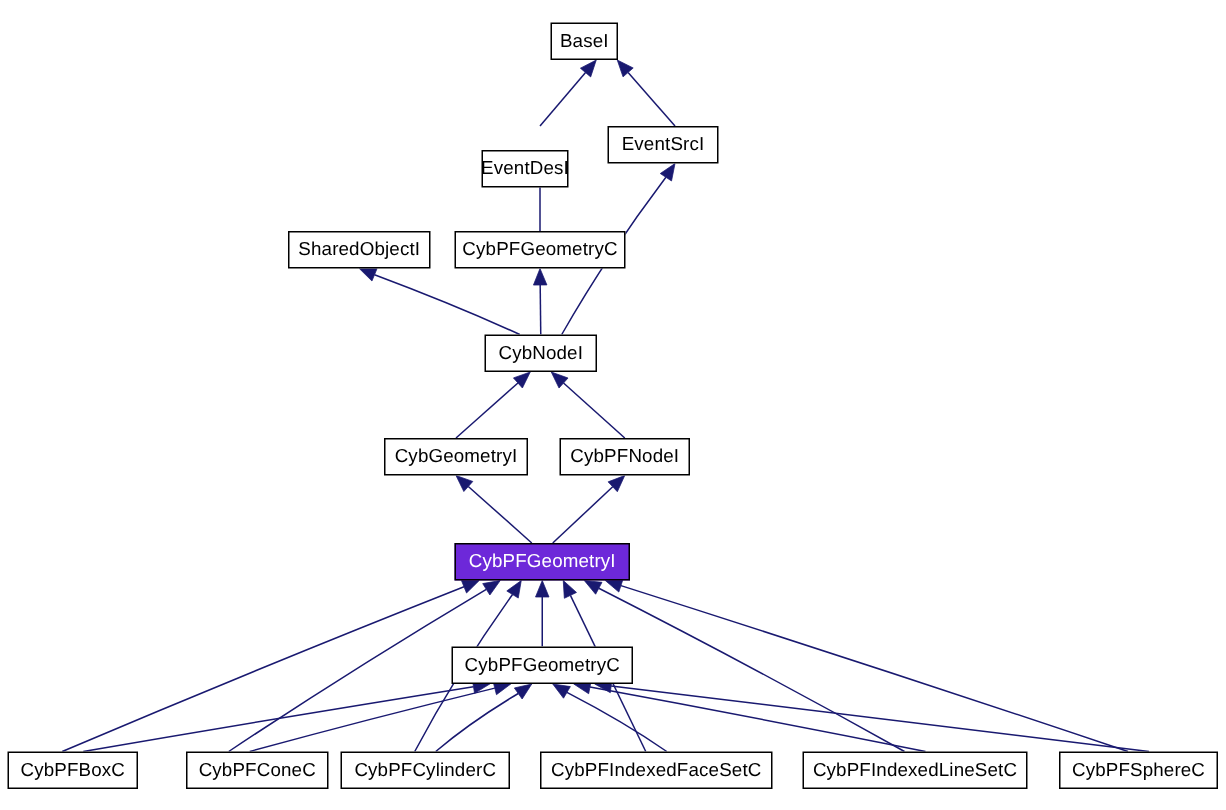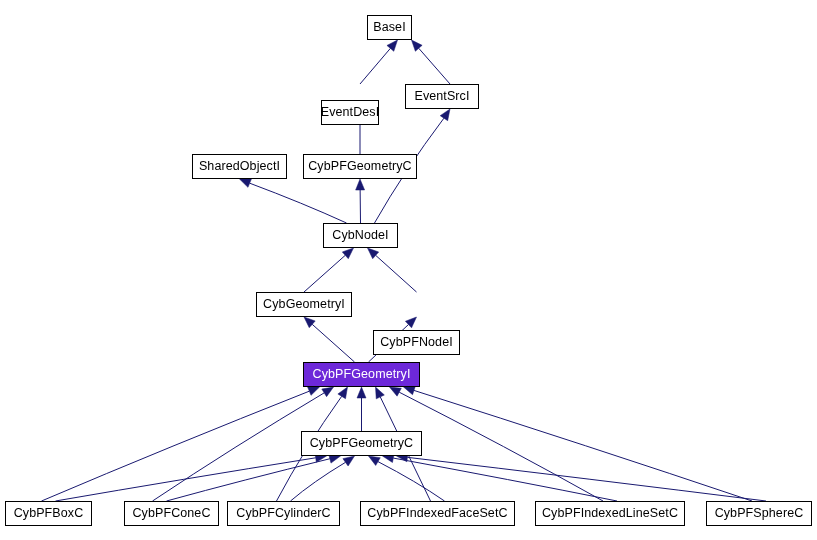--- a/index.html
+++ b/index.html
@@ -171,21 +171,21 @@
     </div>
     <div class="node-box" style="left: 303px; top: 154px; width: 114px; height: 25px;">
       <span>CybPFGeometryC</span>
     </div>
     <div class="node-box" style="left: 323px; top: 223px; width: 75px; height: 25px;">
       <span>CybNodeI</span>
     </div>
     <div class="node-box" style="left: 256px; top: 292px; width: 96px; height: 25px;">
       <span>CybGeometryI</span>
     </div>
-    <div class="node-box" style="left: 373px; top: 292px; width: 87px; height: 25px; margin-top: 38px;">
+    <div class="node-box" style="left: 373px; top: 292px; width: 87px; height: 25px;">
       <span>CybPFNodeI</span>
     </div>
     <div class="node-box highlight" style="left: 303px; top: 362px; width: 117px; height: 25px;">
       <span>CybPFGeometryI</span>
     </div>
     <div class="node-box" style="left: 301px; top: 431px; width: 121px; height: 25px;">
       <span>CybPFGeometryC</span>
     </div>
     <div class="node-box" style="left: 5px; top: 501px; width: 87px; height: 25px;">
       <span>CybPFBoxC</span>

